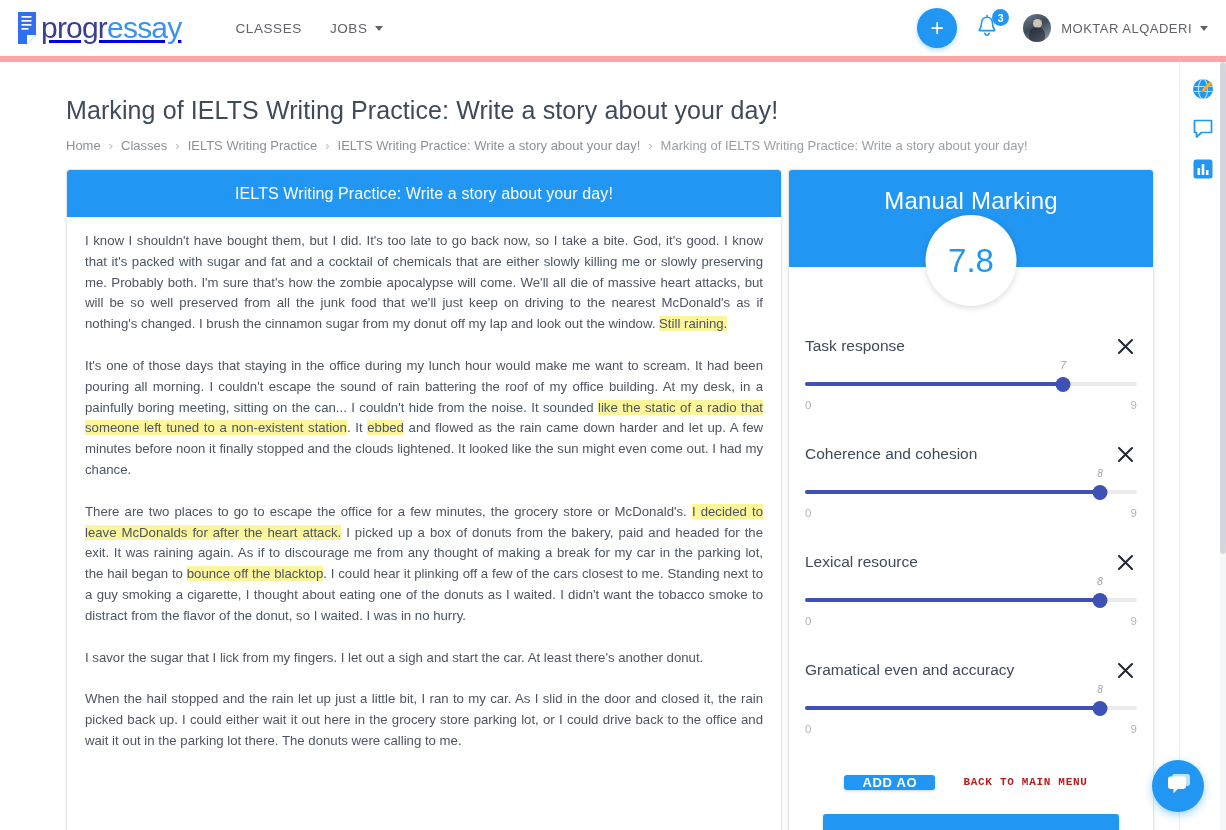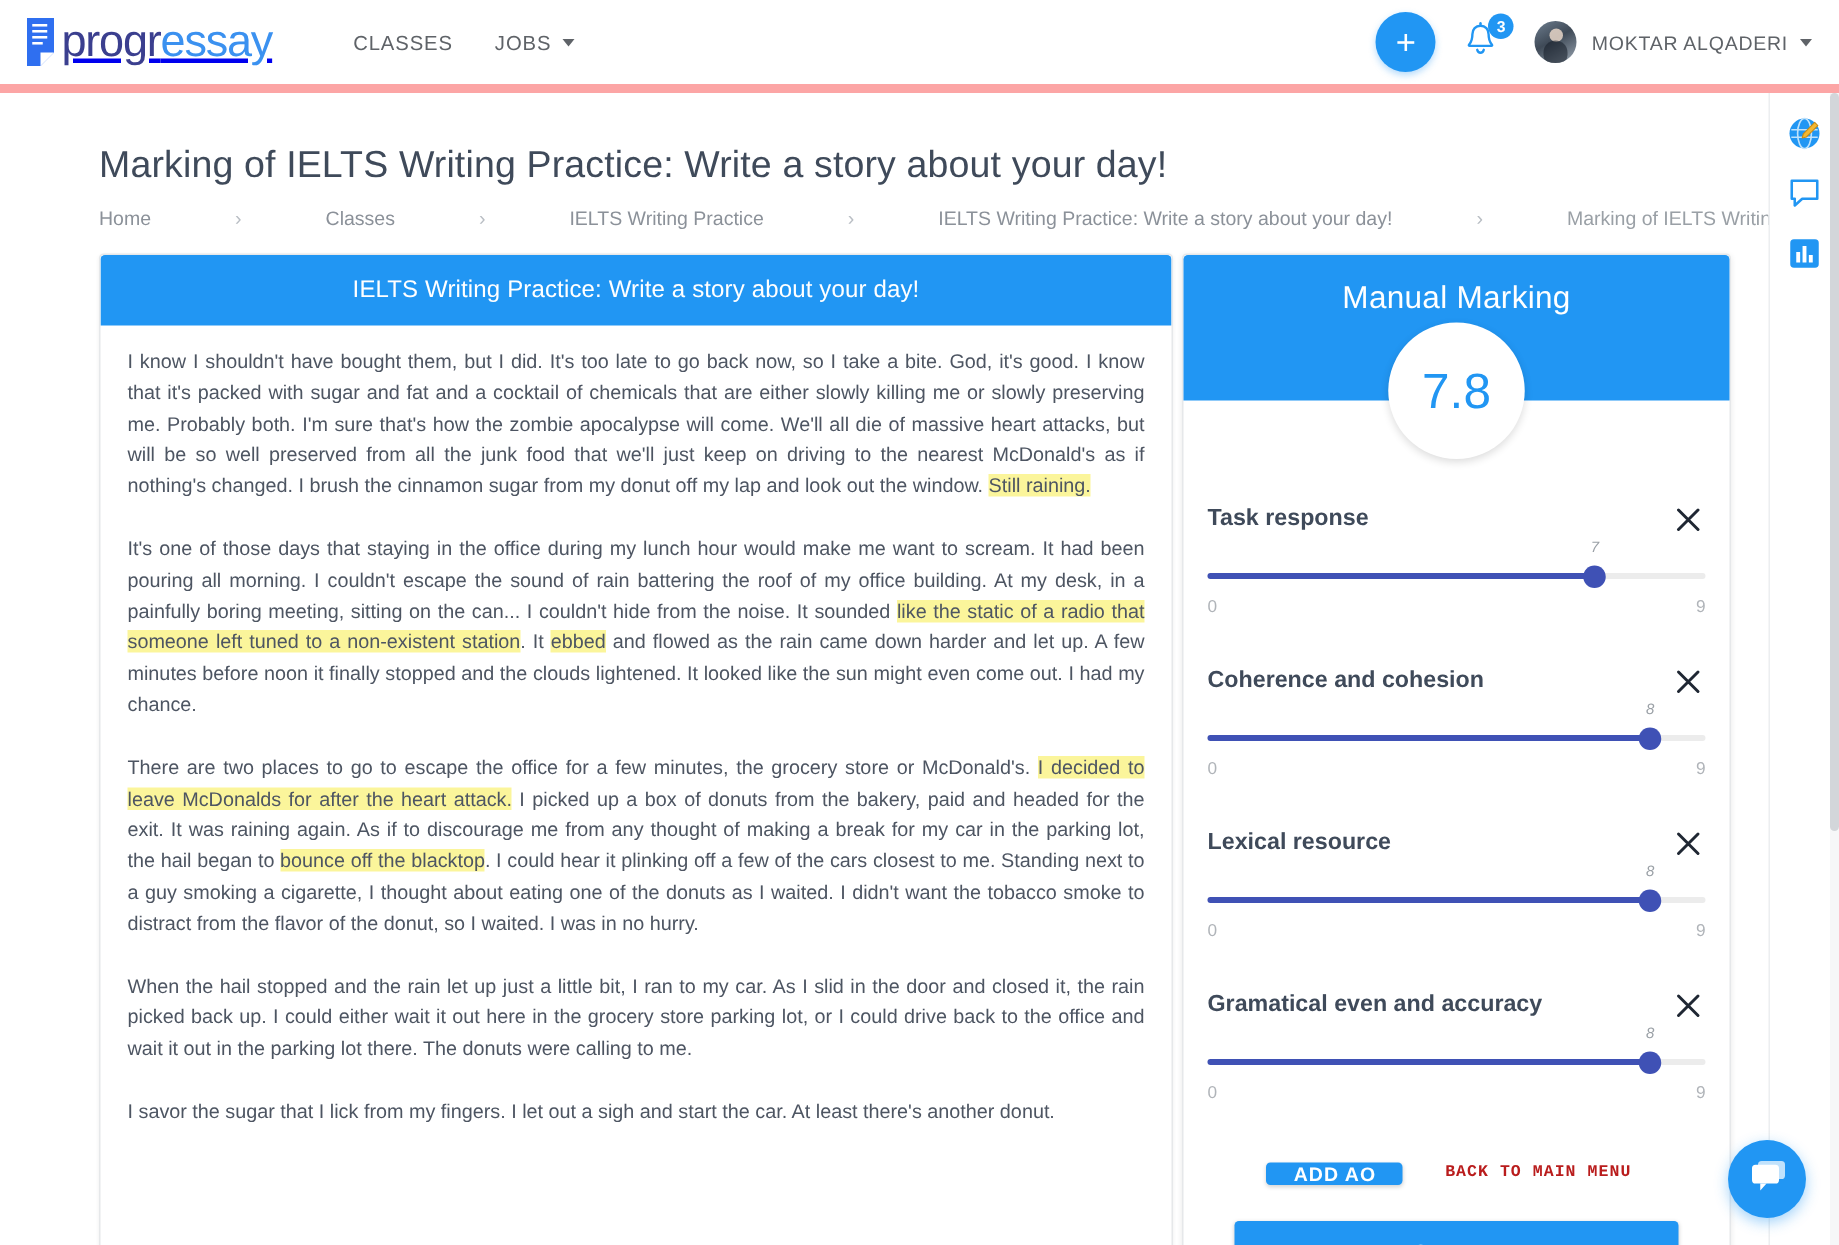--- a/index.html
+++ b/index.html
@@ -121,21 +121,20 @@
   }
   .page-title {
     font-size: 25px; color: #3f4a5a; font-weight: 400;
     margin: 12px 0 0 66px; letter-spacing: 0.1px;
   }
   .breadcrumb {
     margin: 13px 0 0 66px;
     font-size: 13px; color: #9aa0a6;
     display: flex; align-items: center; flex-wrap: nowrap;
     white-space: nowrap;
-    gap: 48px;
   }
   .crumb { color: #8b9199; cursor: pointer; }
   .crumb.last { color: #9aa0a6; cursor: default; }
   .crumb-sep { margin: 0 8px; color: #b9bec4; }
 
   
   .cols { position: relative; margin-top: 16px; }
 
   
   .essay-card {
@@ -172,40 +171,40 @@
     box-shadow: 0 1px 4px rgba(0,0,0,0.09);
     padding-bottom: 14px;
   }
   .mark-head {
     height: 97px; background: #2196f3;
     border-radius: 3px 3px 0 0;
     display: flex; align-items: flex-start; justify-content: center;
     position: relative;
   }
   .mark-head-title {
-    color: #fff; font-size: 21px; font-weight: 400;
+    color: #fff; font-size: 24px; font-weight: 400;
     margin-top: 17px; letter-spacing: 0.2px;
   }
   .score-bubble {
     position: absolute; left: 50%; top: 45px;
     transform: translateX(-50%);
     width: 91px; height: 91px; border-radius: 50%;
     background: #fff;
     box-shadow: 0 2px 6px rgba(0,0,0,0.14);
     display: flex; align-items: center; justify-content: center;
     color: #2196f3; font-size: 33px; font-weight: 400;
   }
   .criteria { padding: 66px 16px 0 16px; }
   .criterion { margin-bottom: 30px; position: relative; }
   .crit-row {
     display: flex; align-items: center; justify-content: space-between;
     height: 26px;
   }
   .crit-label {
-    font-size: 15.5px; color: #3f4a5a; font-weight: 700;
+    font-size: 15.5px; color: #3f4a5a; font-weight: 400;
   }
   .crit-close {
     width: 24px; height: 24px;
     display: flex; align-items: center; justify-content: center;
     cursor: pointer; color: #1f2733;
   }
   .slider-wrap {
     position: relative; margin-top: 14px; height: 22px;
   }
   .track {
@@ -362,22 +361,22 @@
     <div class="cols">
 
       <section class="essay-card">
         <div class="essay-head">
           <span>IELTS Writing Practice: Write a story about your day!</span>
         </div>
         <div class="essay-body" id="essay-body">
             <p><span>I know I shouldn't have bought them, but I did. It's too late to go back now, so I take a bite. God, it's good. I know that it's packed with sugar and fat and a cocktail of chemicals that are either slowly killing me or slowly preserving me. Probably both. I'm sure that's how the zombie apocalypse will come. We'll all die of massive heart attacks, but will be so well preserved from all the junk food that we'll just keep on driving to the nearest McDonald's as if nothing's changed. I brush the cinnamon sugar from my donut off my lap and look out the window. </span><span class="hl">Still raining.</span></p>
             <p><span>It's one of those days that staying in the office during my lunch hour would make me want to scream. It had been pouring all morning. I couldn't escape the sound of rain battering the roof of my office building. At my desk, in a painfully boring meeting, sitting on the can... I couldn't hide from the noise. It sounded </span><span class="hl">like the static of a radio that someone left tuned to a non-existent station</span><span>. It </span><span class="hl">ebbed</span><span> and flowed as the rain came down harder and let up. A few minutes before noon it finally stopped and the clouds lightened. It looked like the sun might even come out. I had my chance.</span></p>
             <p><span>There are two places to go to escape the office for a few minutes, the grocery store or McDonald's. </span><span class="hl">I decided to leave McDonalds for after the heart attack.</span><span> I picked up a box of donuts from the bakery, paid and headed for the exit. It was raining again. As if to discourage me from any thought of making a break for my car in the parking lot, the hail began to </span><span class="hl">bounce off the blacktop</span><span>. I could hear it plinking off a few of the cars closest to me. Standing next to a guy smoking a cigarette, I thought about eating one of the donuts as I waited. I didn't want the tobacco smoke to distract from the flavor of the donut, so I waited. I was in no hurry.</span></p>
+            <p><span>I savor the sugar that I lick from my fingers. I let out a sigh and start the car. At least there's another donut.</span></p>
             <p><span>When the hail stopped and the rain let up just a little bit, I ran to my car. As I slid in the door and closed it, the rain picked back up. I could either wait it out here in the grocery store parking lot, or I could drive back to the office and wait it out in the parking lot there. The donuts were calling to me.</span></p>
-            <p><span>I savor the sugar that I lick from my fingers. I let out a sigh and start the car. At least there's another donut.</span></p>
           </div>
       </section>
 
       <aside class="mark-card">
         <div class="mark-head">
           <span class="mark-head-title">Manual Marking</span>
           <div class="score-bubble">
             <span>7.8</span>
           </div>
         </div>

